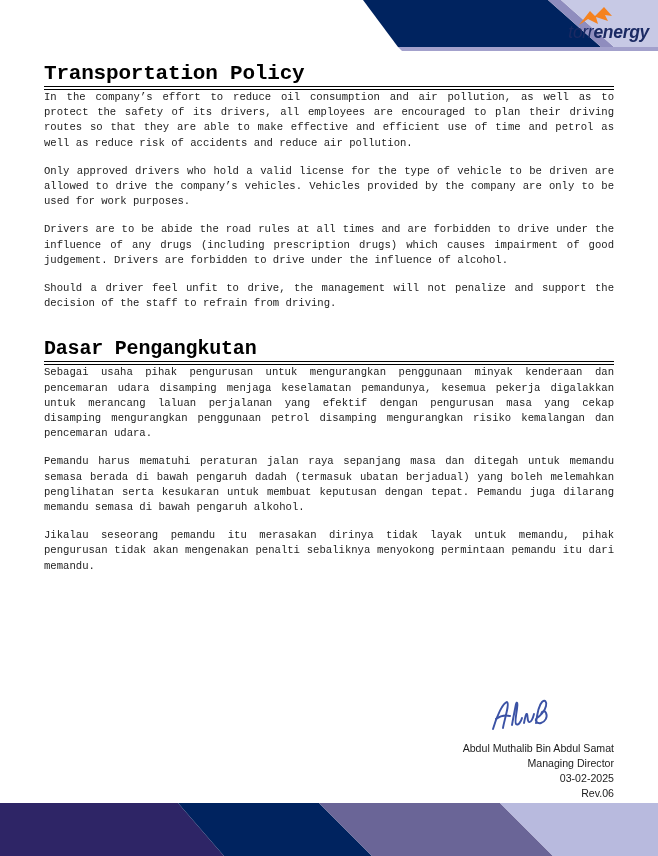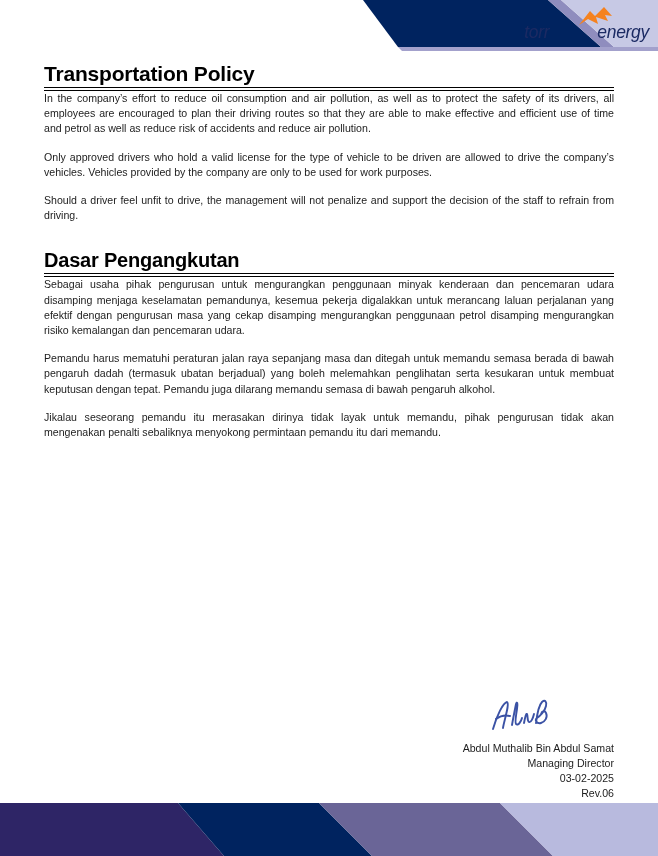--- a/index.html
+++ b/index.html
@@ -19,24 +19,24 @@
     position:absolute;top:3px;right:9px;width:110px;height:42px;
     text-align:right;
   }
   .logo .bolt{position:absolute;top:3px;left:40px;}
   .logo .brand{
     position:absolute;bottom:2px;right:0;
     font-style:italic;font-size:17.5px;color:#1b2a63;
     white-space:nowrap;letter-spacing:-0.3px;
   }
   .logo .brand .b1{font-weight:400;}
-  .logo .brand .b2{font-weight:400;margin-left:48px;}
+  .logo .brand .b2{font-weight:700;}
 
   
-  .content{padding:0 44px;}
+  .content{padding:0 44px;font-family:Liberation Mono, monospace;}
   .h-rule{border-bottom:1px solid #000;padding-bottom:2px;}
   h1{
     margin:0;border-bottom:1px solid #000;padding-bottom:1px;
     font-size:21px;font-weight:700;color:#000;letter-spacing:-0.2px;
   }
   h1.ms{font-size:20px;}
   .t1{margin-top:10px;}
   .t2{margin-top:26px;}
   p.body{
     font-size:10.6px;line-height:15.2px;color:#1c1c1c;
@@ -77,20 +77,21 @@
     </div>
   </div>
 
   <div class="content">
 
     <div class="h-rule t1">
       <h1>Transportation Policy</h1>
     </div>
     <p class="body after-title">In the company’s effort to reduce oil consumption and air pollution, as well as to protect the safety of its drivers, all employees are encouraged to plan their driving routes so that they are able to make effective and efficient use of time and petrol as well as reduce risk of accidents and reduce air pollution.</p>
     <p class="body">Only approved drivers who hold a valid license for the type of vehicle to be driven are allowed to drive the company’s vehicles. Vehicles provided by the company are only to be used for work purposes.</p>
+    <p class="body">Drivers are to be abide the road rules at all times and are forbidden to drive under the influence of any drugs (including prescription drugs) which causes impairment of good judgement. Drivers are forbidden to drive under the influence of alcohol.</p>
     <p class="body">Should a driver feel unfit to drive, the management will not penalize and support the decision of the staff to refrain from driving.</p>
 
     <div class="h-rule t2">
       <h1 class="ms">Dasar Pengangkutan</h1>
     </div>
     <p class="body after-title-ms">Sebagai usaha pihak pengurusan untuk mengurangkan penggunaan minyak kenderaan dan pencemaran udara disamping menjaga keselamatan pemandunya, kesemua pekerja digalakkan untuk merancang laluan perjalanan yang efektif dengan pengurusan masa yang cekap disamping mengurangkan penggunaan petrol disamping mengurangkan risiko kemalangan dan pencemaran udara.</p>
     <p class="body">Pemandu harus mematuhi peraturan jalan raya sepanjang masa dan ditegah untuk memandu semasa berada di bawah pengaruh dadah (termasuk ubatan berjadual) yang boleh melemahkan penglihatan serta kesukaran untuk membuat keputusan dengan tepat. Pemandu juga dilarang memandu semasa di bawah pengaruh alkohol.</p>
     <p class="body">Jikalau seseorang pemandu itu merasakan dirinya tidak layak untuk memandu, pihak pengurusan tidak akan mengenakan penalti sebaliknya menyokong permintaan pemandu itu dari memandu.</p>
 
   </div>

